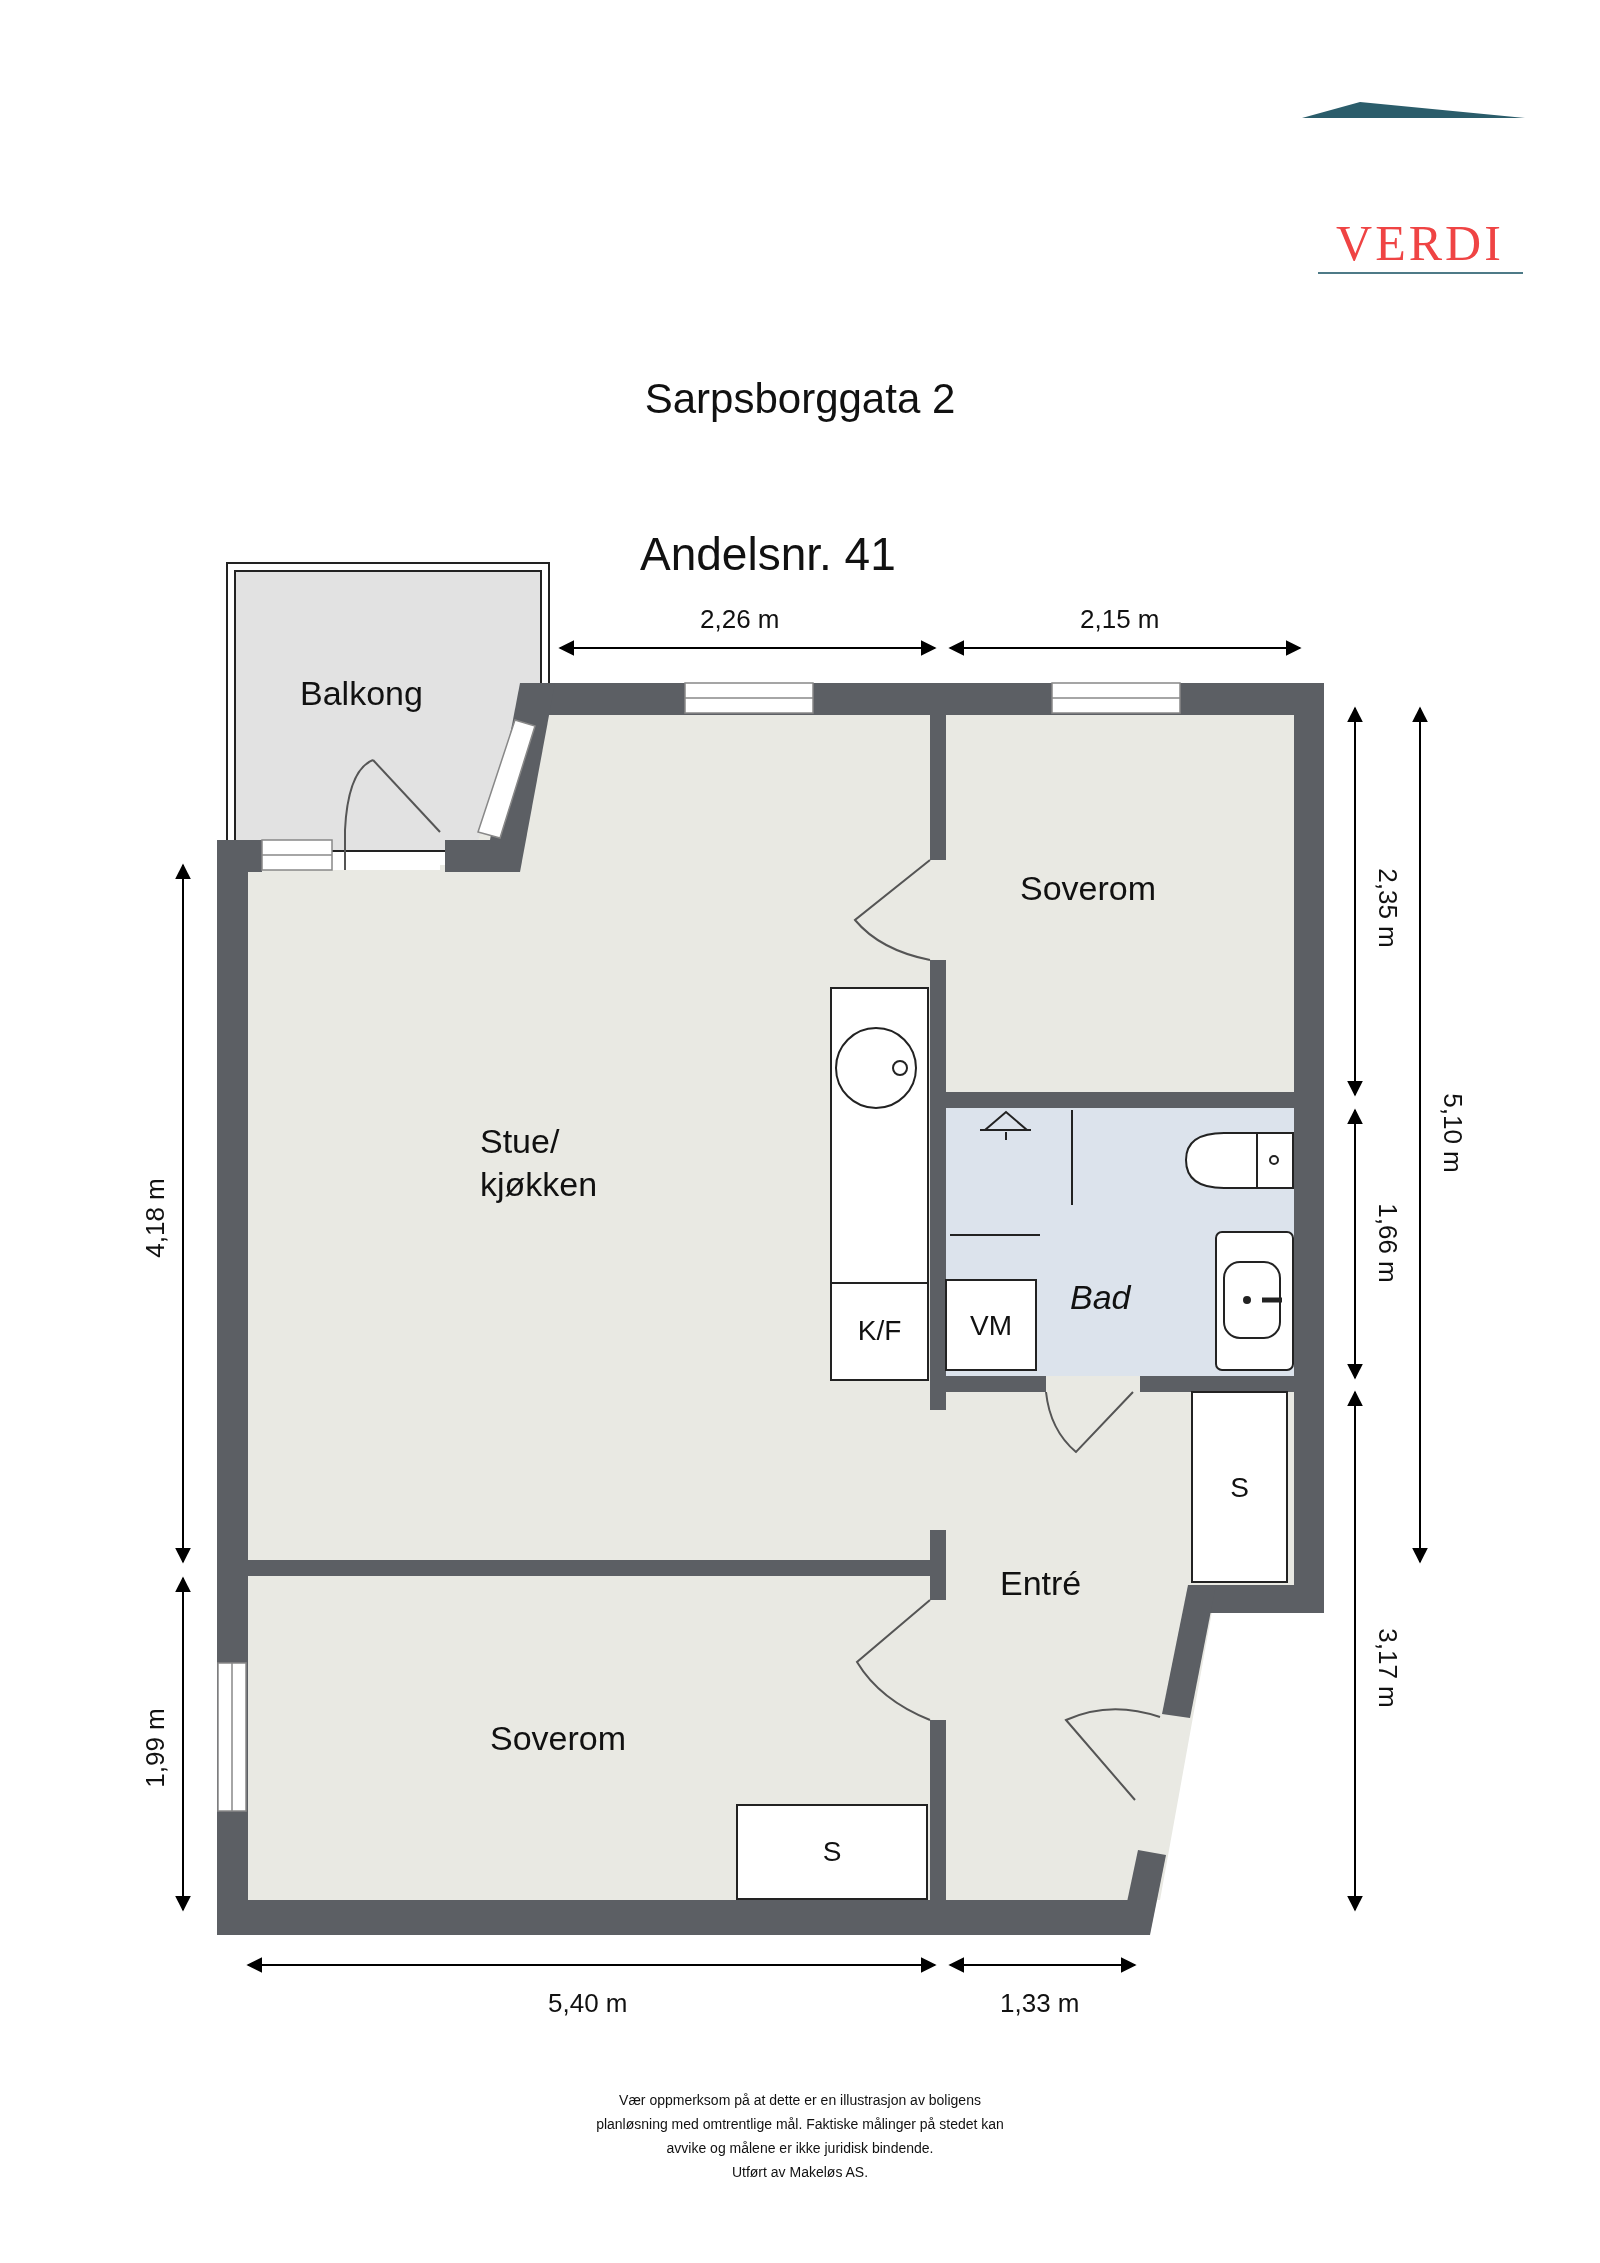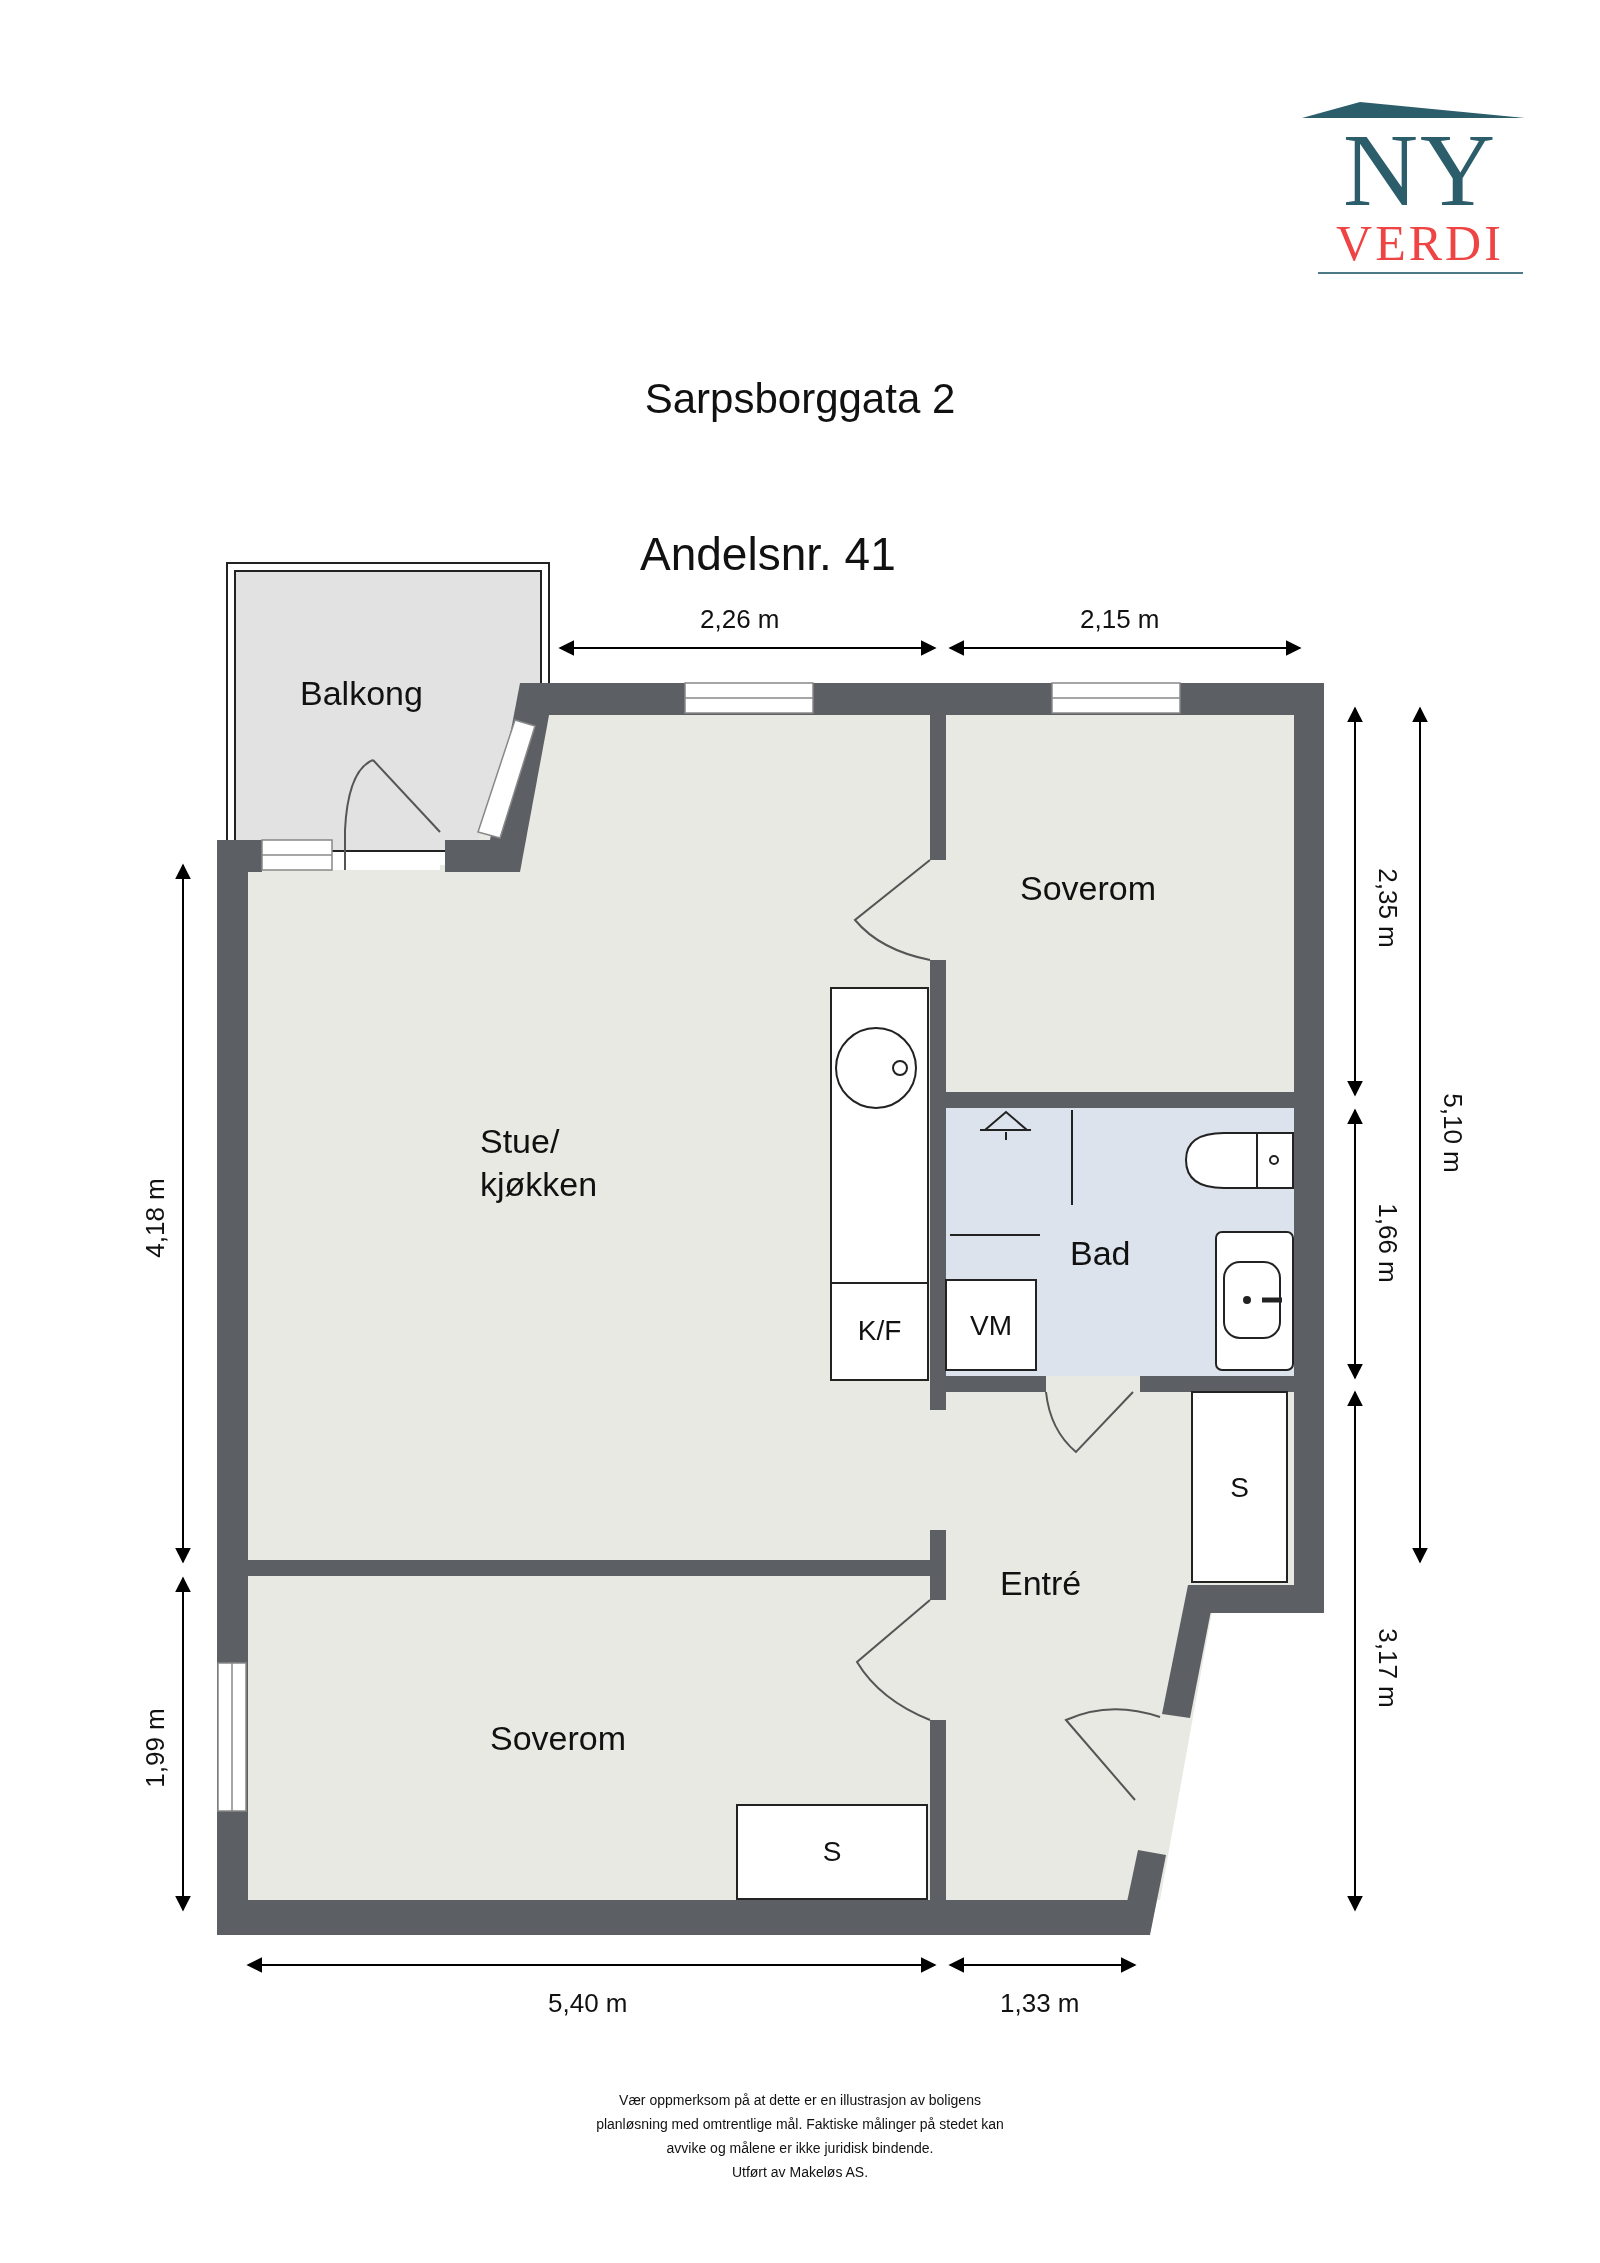--- a/index.html
+++ b/index.html
@@ -18,21 +18,20 @@
   .dim.vert { transform: rotate(90deg); transform-origin: center center; }
   .disclaimer { position: absolute; left: 0; width: 1600px; top: 2088px; text-align: center; font-size: 14px; line-height: 24px; }
 </style>
 </head>
 <body>
 
 <div class="logo">
   <svg class="logo-roof" width="240" height="20">
     <polygon points="2,18 60,2 225,18" fill="#2b5d6b"></polygon>
   </svg>
-  <div class="logo-ny">NY</div>
   <div class="logo-verdi">VERDI</div>
   <div class="logo-line"></div>
 </div>
 
 <div class="title">Sarpsborggata 2</div>
 <div class="subtitle">Andelsnr. 41</div>
 
 <svg class="plan" width="1600" height="2263">
   <defs>
     <marker id="arr" viewBox="0 0 10 10" refX="9" refY="5" markerWidth="8" markerHeight="8" orient="auto-start-reverse">
@@ -142,21 +141,21 @@
     <line x1="950" y1="1965" x2="1135" y2="1965" marker-start="url(#arr)" marker-end="url(#arr)"></line>
   </g>
 </svg>
 
 <div class="room-label" style="left:300px;top:672px;width:180px;">Balkong</div>
 <div class="room-label" style="left:480px;top:1120px;width:220px;">
   <div>Stue/</div>
   <div>kjøkken</div>
 </div>
 <div class="room-label" style="left:1020px;top:867px;width:220px;">Soverom</div>
-<div class="room-label" style="left:1070px;top:1232px;width:110px;">Bad</div>
+<div class="room-label" style="left:1070px;top:1276px;width:110px;font-style:italic;">Bad</div>
 <div class="room-label" style="left:1000px;top:1562px;width:150px;">Entré</div>
 <div class="room-label" style="left:490px;top:1717px;width:220px;">Soverom</div>
 
 <div class="fix-label" style="left:831px;top:1315px;width:97px;">K/F</div>
 <div class="fix-label" style="left:946px;top:1310px;width:90px;">VM</div>
 <div class="fix-label" style="left:1192px;top:1472px;width:95px;">S</div>
 <div class="fix-label" style="left:737px;top:1836px;width:190px;">S</div>
 
 <div class="dim" style="left:700px;top:606px;">2,26 m</div>
 <div class="dim" style="left:1080px;top:606px;">2,15 m</div>

